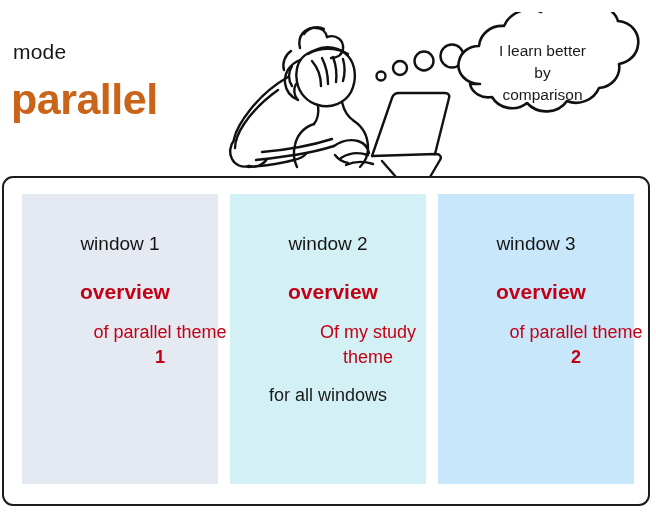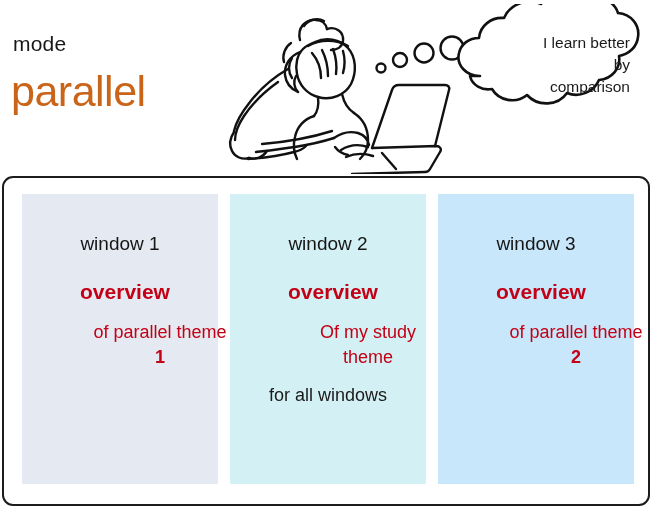--- a/index.html
+++ b/index.html
@@ -12,42 +12,42 @@
     height: 514px;
     position: relative;
     overflow: hidden;
     font-family: "Liberation Sans", "DejaVu Sans", sans-serif;
     color: #1a1a1a;
   }
 
   
   #header {
     position: absolute;
-    left: 0; top: 0;
+    left: 0; top: 8px;
     width: 656px;
     height: 174px;
   }
 
   #mode-label {
     position: absolute;
     left: 13px;
     top: 32px;
     font-size: 21px;
     line-height: 24px;
     color: #171717;
     letter-spacing: 0.2px;
   }
 
   #mode-value {
     position: absolute;
     left: 11px;
     top: 66px;
     font-size: 43px;
     line-height: 50px;
-    font-weight: normal;
+    font-weight: bold;
     color: #c96418;
     letter-spacing: -0.5px;
   }
 
   #person-art {
     position: absolute;
     left: 196px;
     top: -4px;
     width: 260px;
     height: 178px;
@@ -59,21 +59,21 @@
     top: 4px;
     width: 284px;
     height: 140px;
   }
 
   #bubble-text {
     position: absolute;
     left: 455px;
     top: 32px;
     width: 175px;
-    text-align: right;
+    text-align: center;
     font-size: 15.5px;
     line-height: 22px;
     color: #1a1a1a;
   }
 
   
   #frame {
     position: absolute;
     left: 2px;
     top: 176px;

